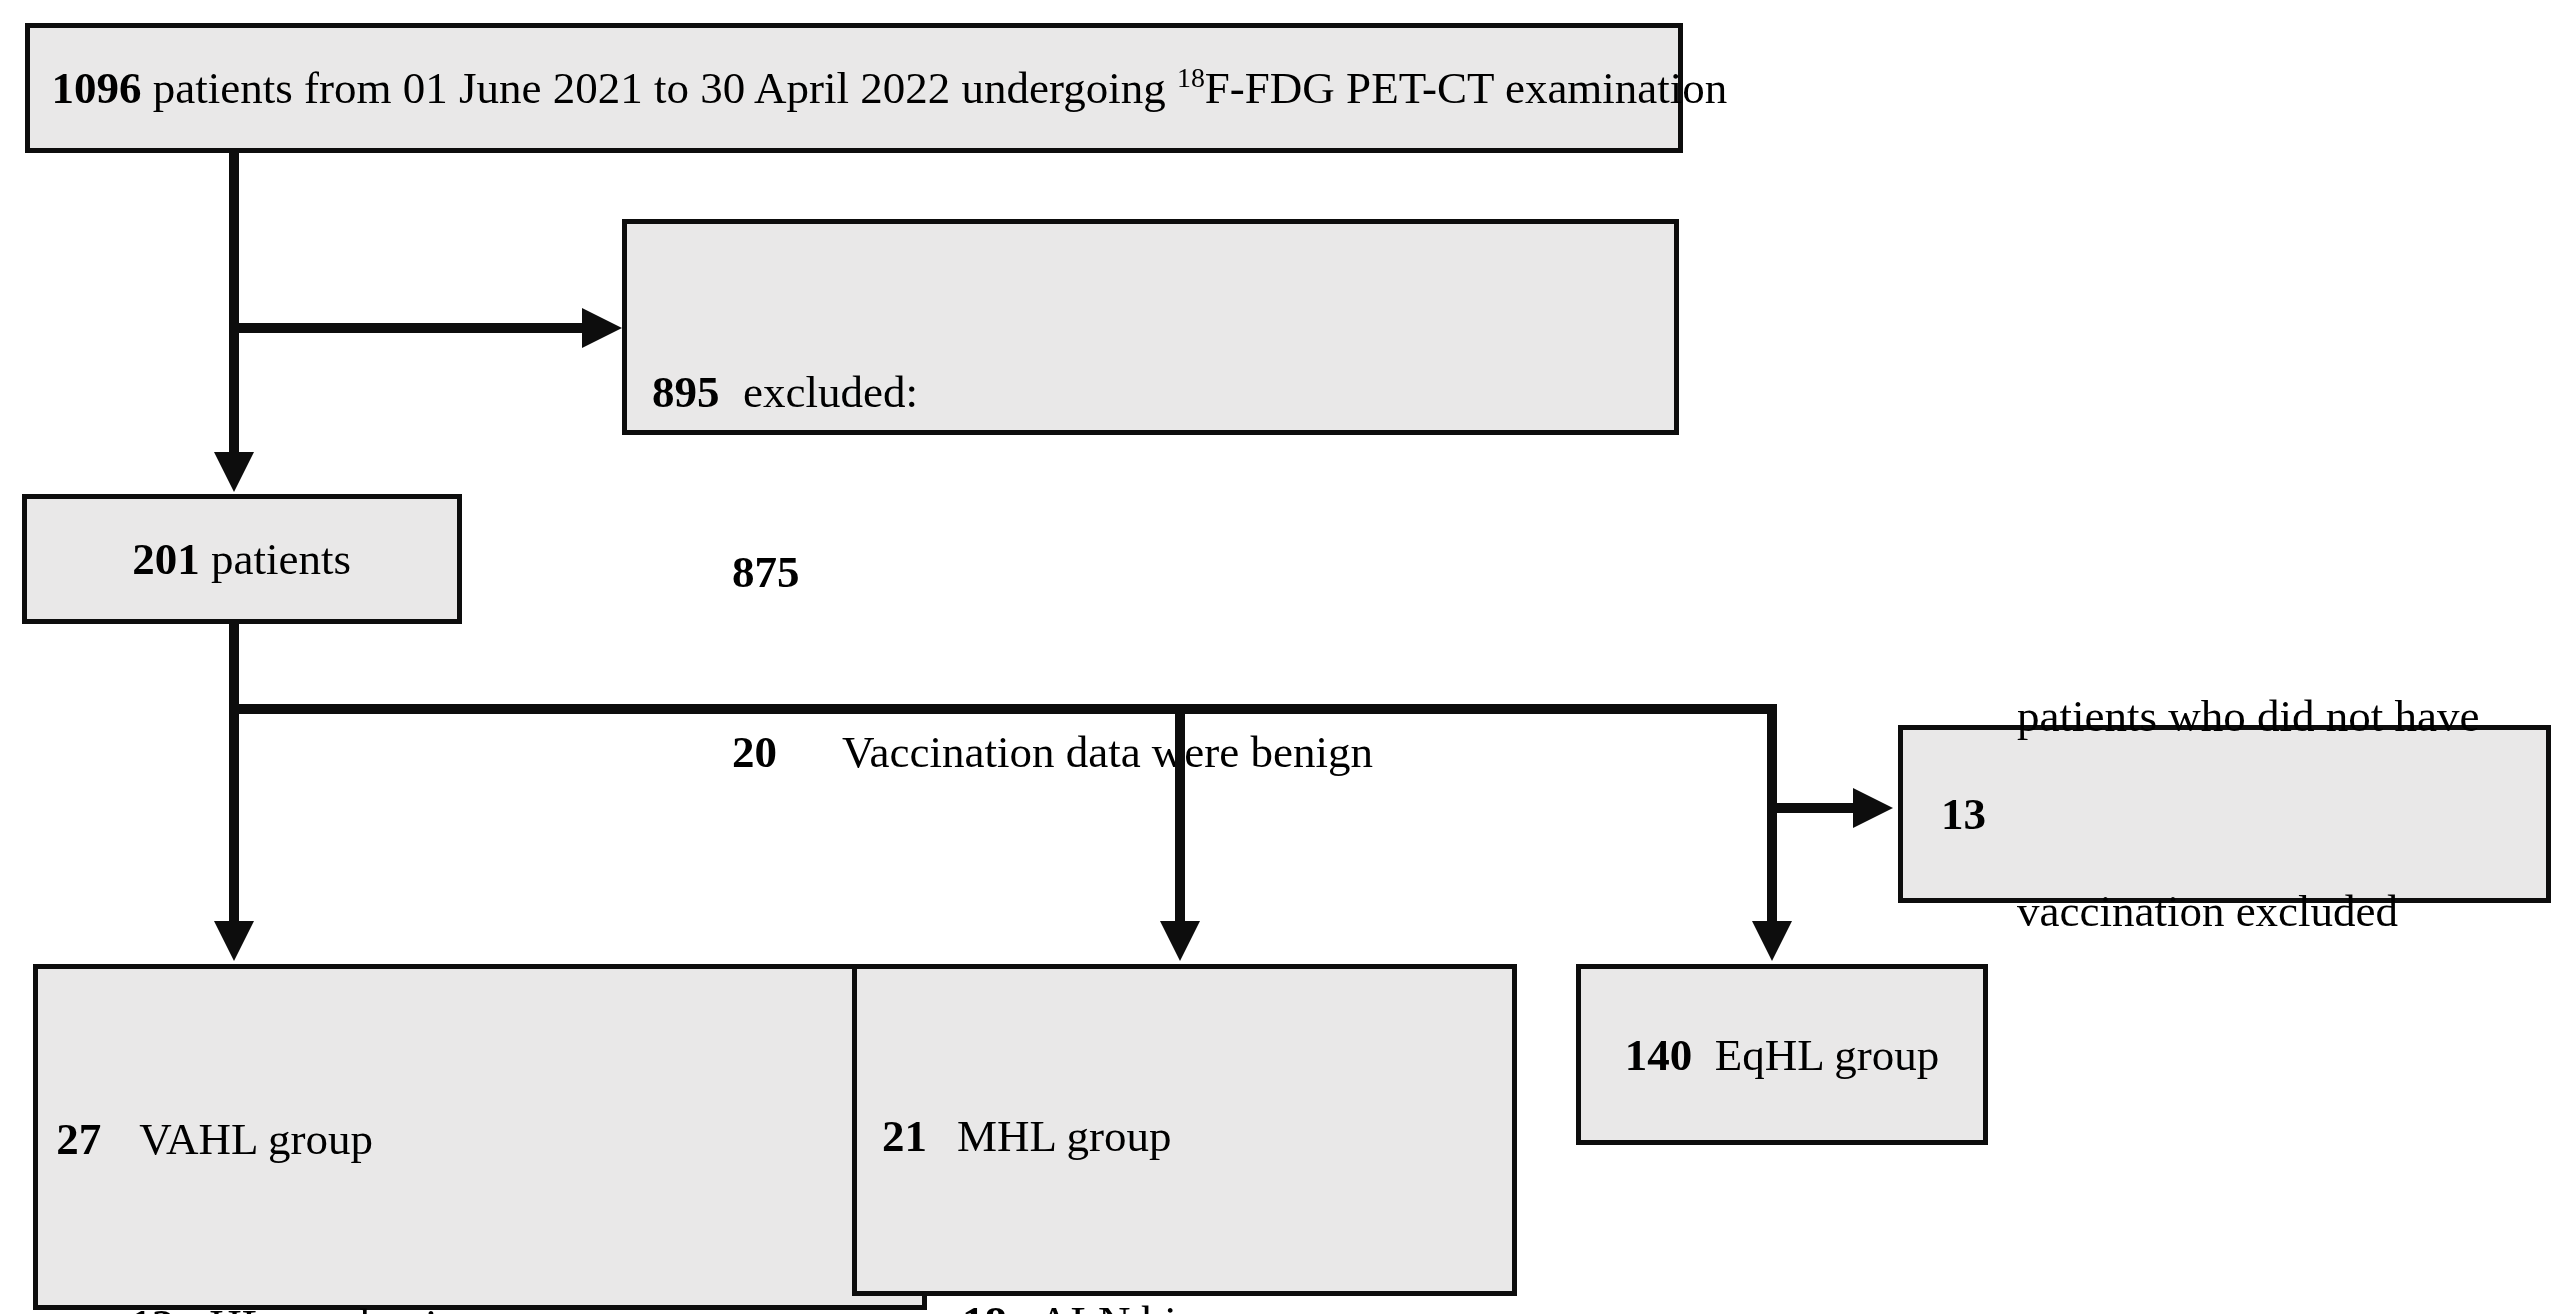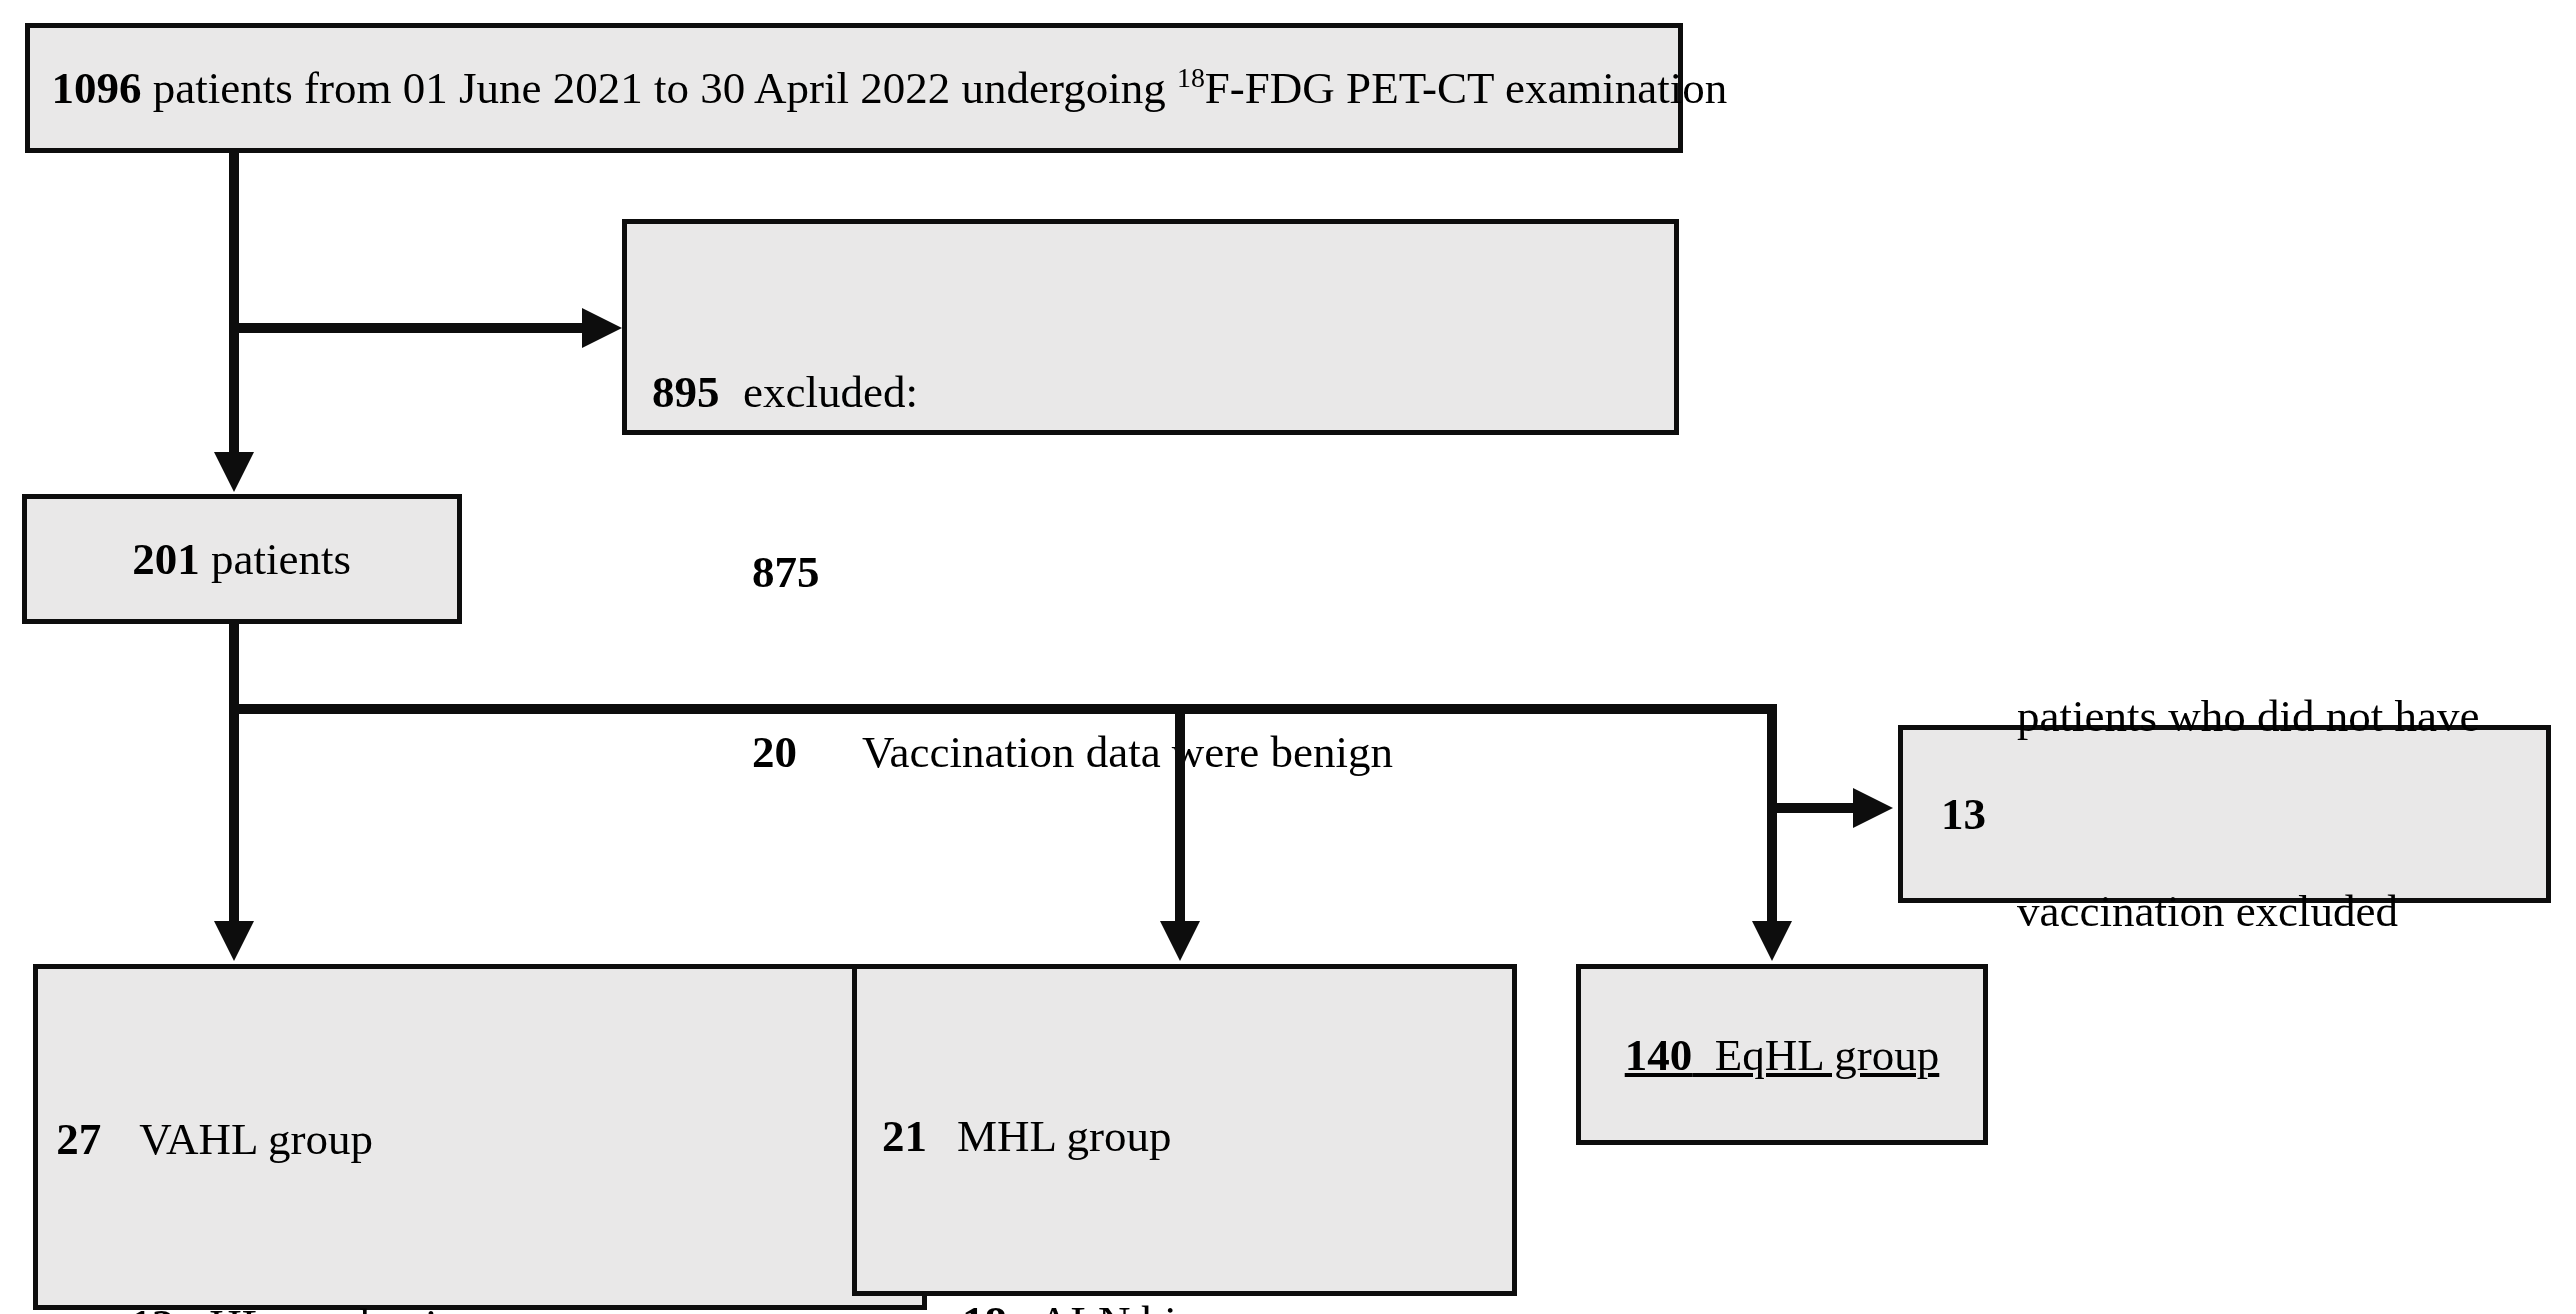--- a/index.html
+++ b/index.html
@@ -42,21 +42,21 @@
   .num{font-weight:bold;}
   .row{display:flex;}
   .ncol{display:inline-block;font-weight:bold;}
   .txt{white-space:pre;}
   sup.iso{font-size:0.62em;vertical-align:super;line-height:0;}
   
   .center-flex{display:flex;align-items:center;justify-content:center;}
   .vcenter-flex{display:flex;align-items:center;}
   
   .exc-row0 .ncol{width:91px;}
-  .exc-row1{margin-left:100px;align-items:flex-end;}
+  .exc-row1{margin-left:80px;align-items:flex-end;}
   .exc-row1 .ncol{width:110px;}
   
   .i0 .ncol{width:83px;}
   .i1{margin-left:73px;}
   .i1 .ncol{width:80px;}
   
   .m0 .ncol{width:75px;}
   .m1{margin-left:80px;}
   .m1 .ncol{width:76px;}
 </style>
@@ -130,18 +130,18 @@
     <div class="row m0">
       <span class="ncol">21</span><span class="txt">MHL group</span>
     </div>
     <div class="row m1">
       <span class="ncol">18</span><span class="txt">ALN biopsy</span>
     </div>
     
     
   </div>
 
-  <div class="box center-flex" style="left:1576px;top:964px;width:412px;height:181px;text-decoration:underline;">
+  <div class="box center-flex" style="left:1576px;top:964px;width:412px;height:181px;">
     <span><span class="num">140</span><span class="txt">  EqHL group</span></span>
   </div>
 
 </div>
 
 
 </body></html>

